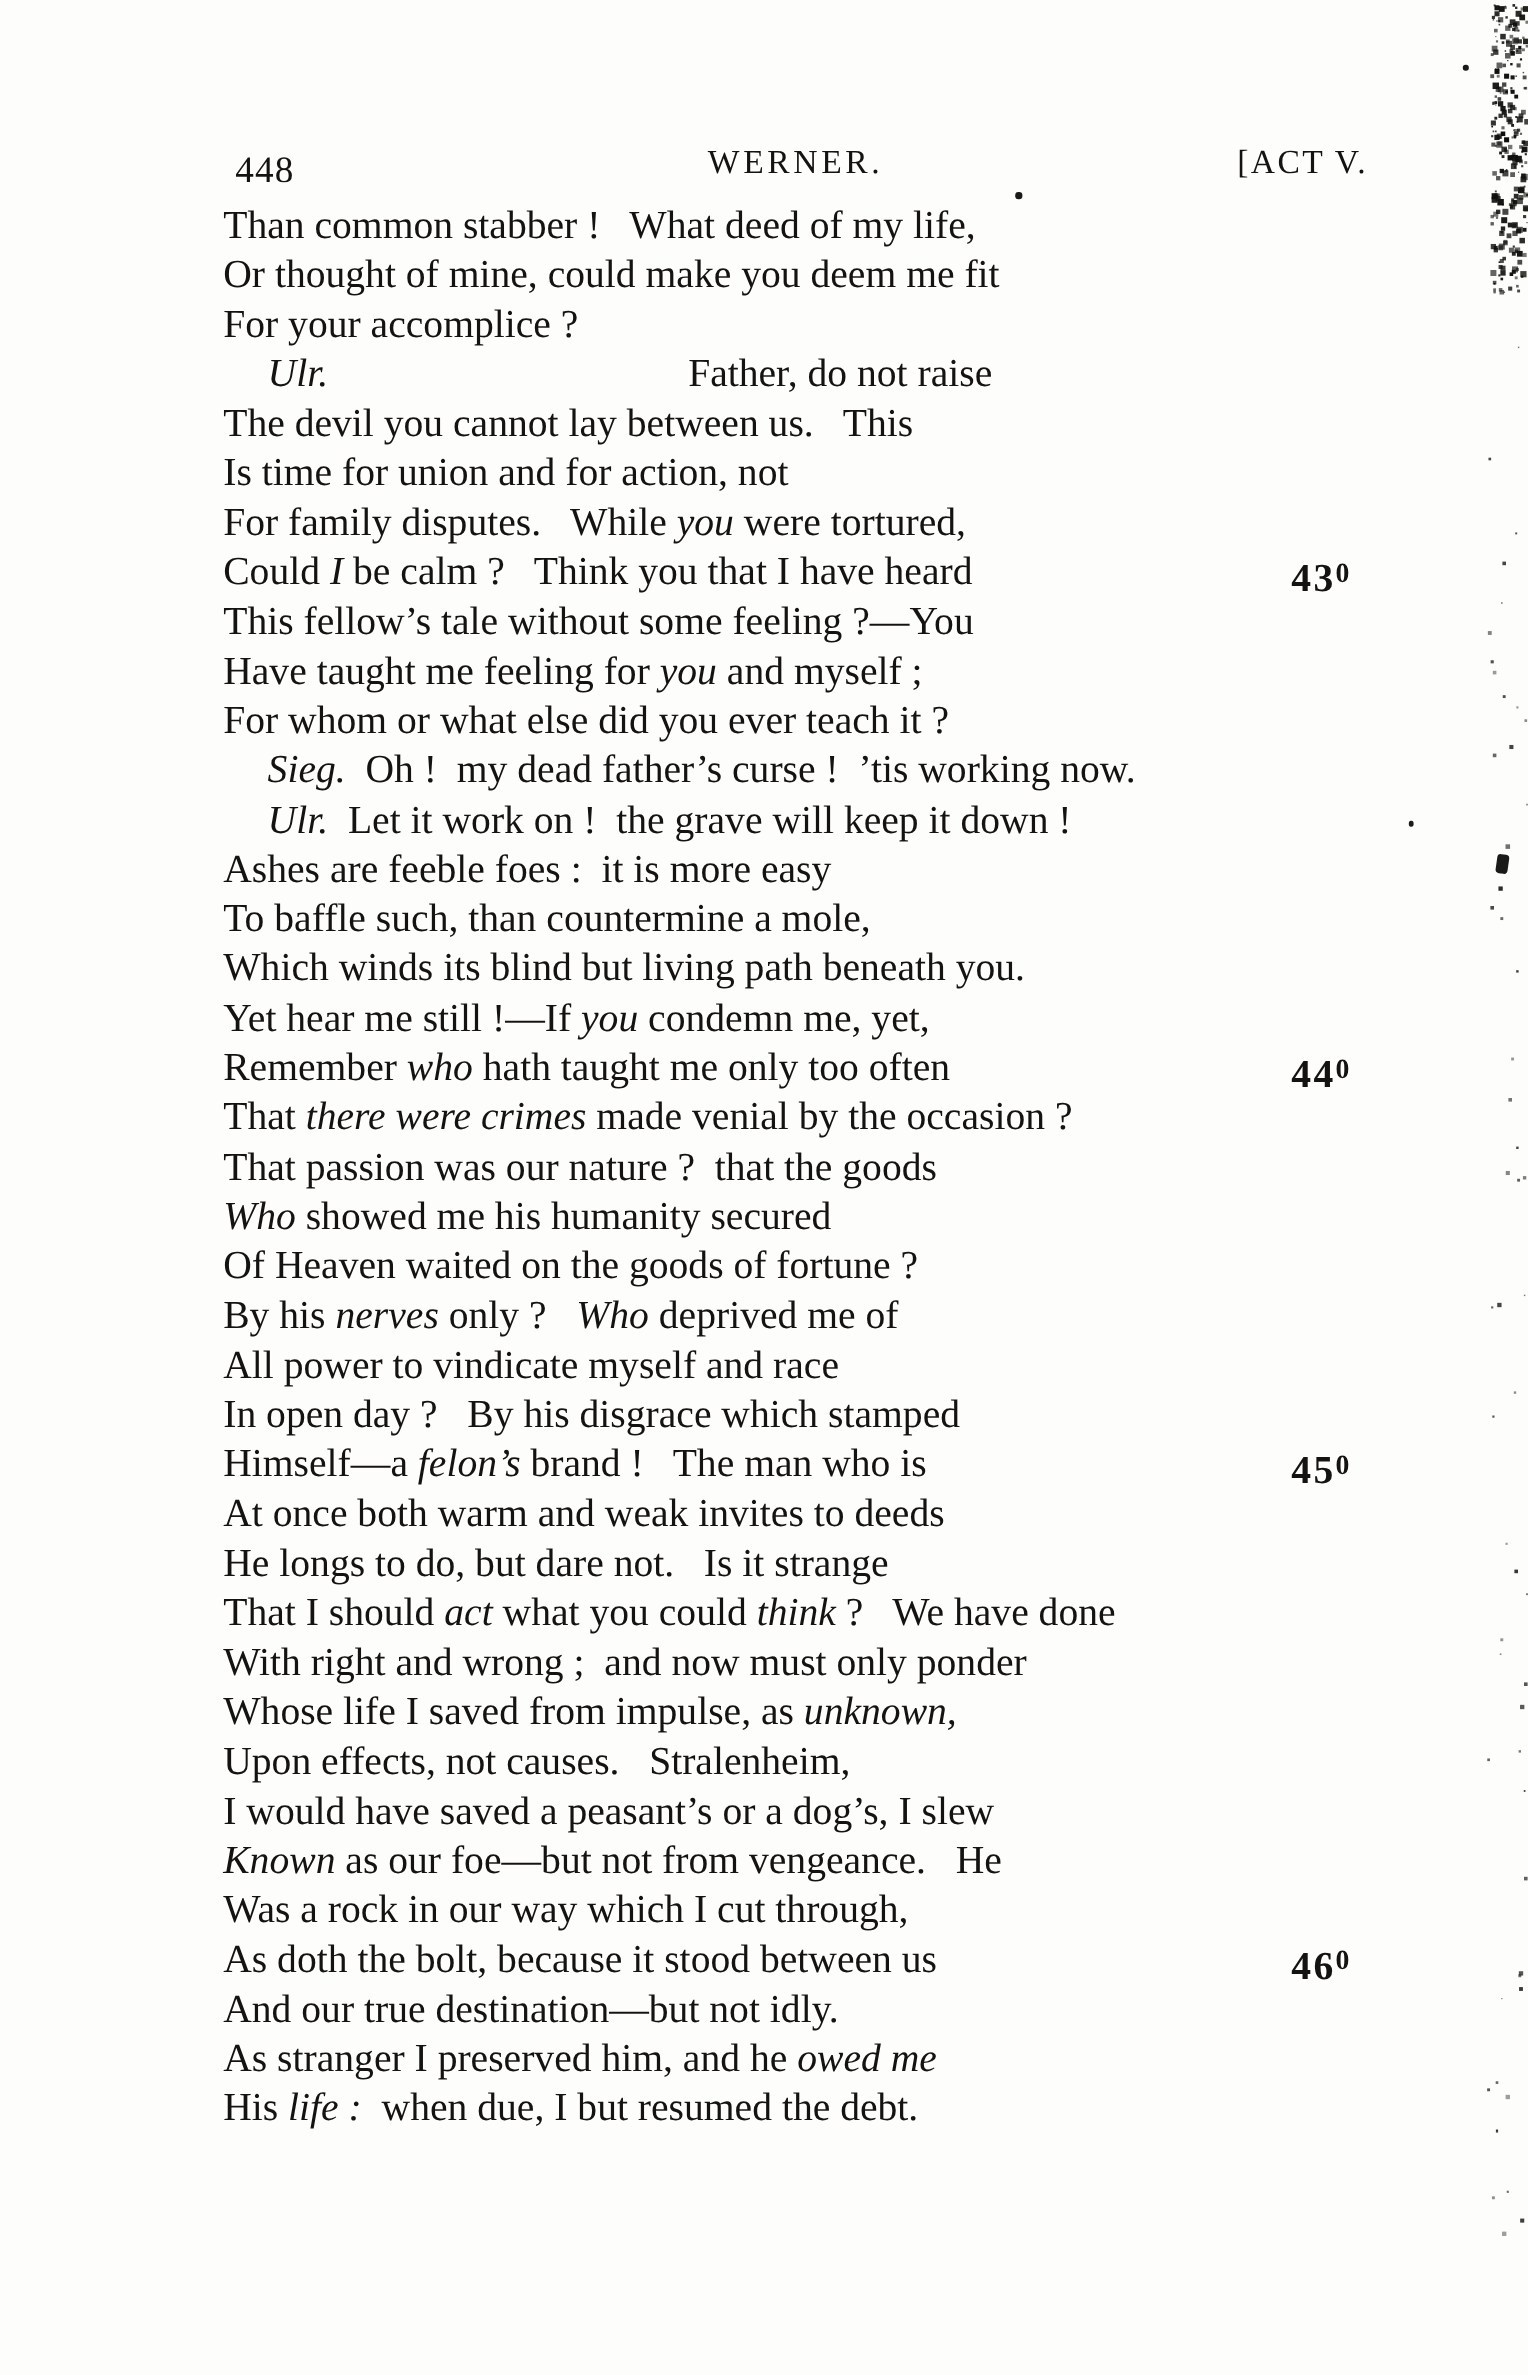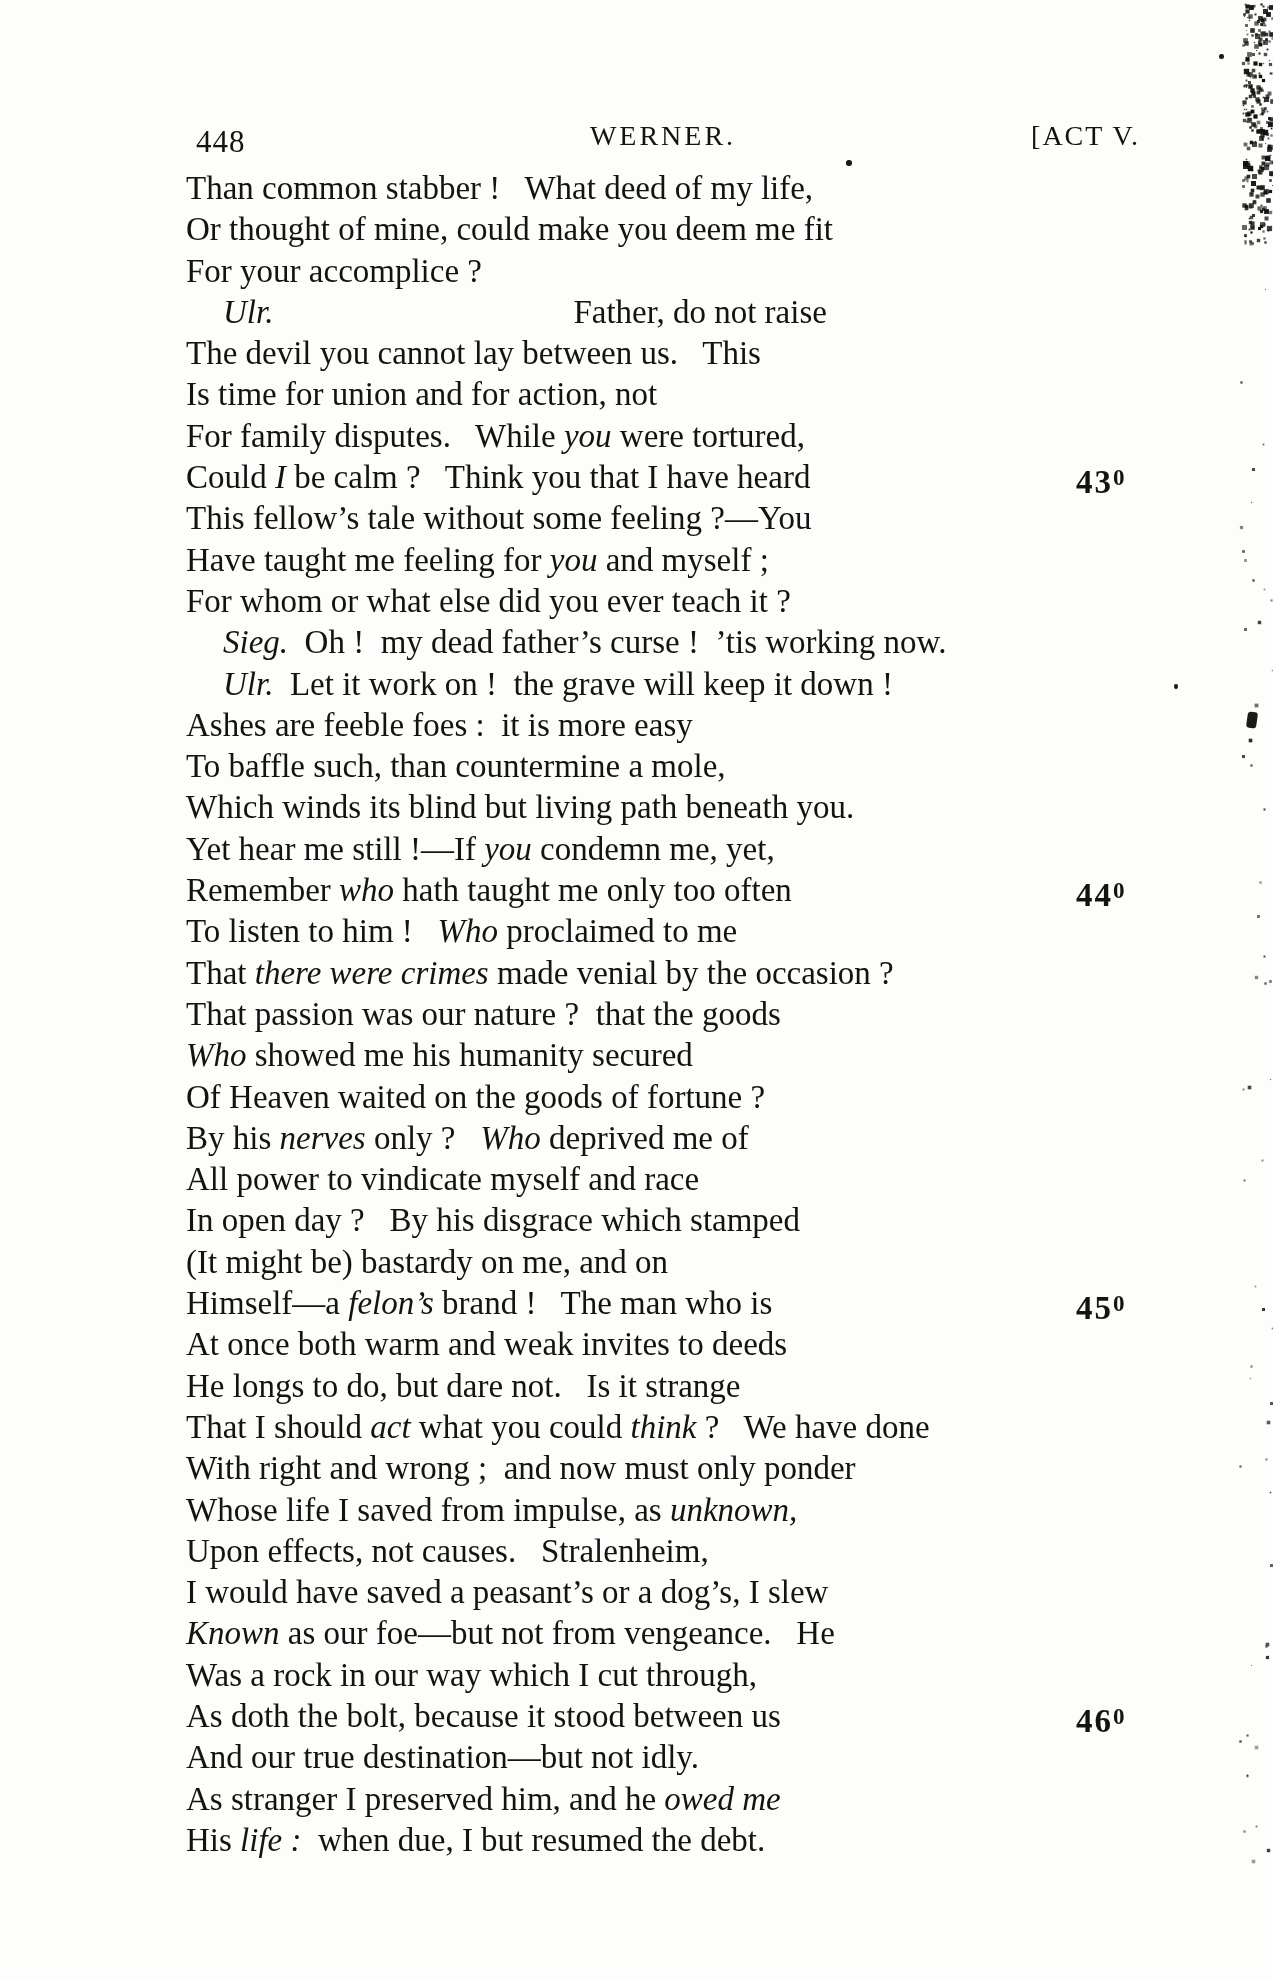--- a/index.html
+++ b/index.html
@@ -58,29 +58,27 @@
       <div class="line"><span>This fellow’s tale without some feeling ?—You</span></div>
       <div class="line"><span>Have taught me feeling for </span><span class="it">you</span><span> and myself ;</span></div>
       <div class="line"><span>For whom or what else did you ever teach it ?</span></div>
       <div class="line indent"><span class="it">Sieg.</span><span>  Oh !  my dead father’s curse !  ’tis working now.</span></div>
       <div class="line indent"><span class="it">Ulr.</span><span>  Let it work on !  the grave will keep it down !</span></div>
       <div class="line"><span>Ashes are feeble foes :  it is more easy</span></div>
       <div class="line"><span>To baffle such, than countermine a mole,</span></div>
       <div class="line"><span>Which winds its blind but living path beneath you.</span></div>
       <div class="line"><span>Yet hear me still !—If </span><span class="it">you</span><span> condemn me, yet,</span></div>
       <div class="line"><span>Remember </span><span class="it">who</span><span> hath taught me only too often</span><span class="lnum"><span>4</span><span>4</span><span class="os0">0</span></span></div>
-      <div class="line"><span>To listen to him !   </span><span class="it">Who</span><span> proclaimed to me</span></div>
       <div class="line"><span>That </span><span class="it">there were crimes</span><span> made venial by the occasion ?</span></div>
       <div class="line"><span>That passion was our nature ?  that the goods</span></div>
       <div class="line"><span class="it">Who</span><span> showed me his humanity secured</span></div>
       <div class="line"><span>Of Heaven waited on the goods of fortune ?</span></div>
       <div class="line"><span>By his </span><span class="it">nerves</span><span> only ?   </span><span class="it">Who</span><span> deprived me of</span></div>
       <div class="line"><span>All power to vindicate myself and race</span></div>
       <div class="line"><span>In open day ?   By his disgrace which stamped</span></div>
-      <div class="line"><span>(It might be) bastardy on me, and on</span></div>
       <div class="line"><span>Himself—a </span><span class="it">felon’s</span><span> brand !   The man who is</span><span class="lnum"><span>4</span><span>5</span><span class="os0">0</span></span></div>
       <div class="line"><span>At once both warm and weak invites to deeds</span></div>
       <div class="line"><span>He longs to do, but dare not.   Is it strange</span></div>
       <div class="line"><span>That I should </span><span class="it">act</span><span> what you could </span><span class="it">think</span><span> ?   We have done</span></div>
       <div class="line"><span>With right and wrong ;  and now must only ponder</span></div>
       <div class="line"><span>Whose life I saved from impulse, as </span><span class="it">unknown,</span></div>
       <div class="line"><span>Upon effects, not causes.   Stralenheim,</span></div>
       <div class="line"><span>I would have saved a peasant’s or a dog’s, I slew</span></div>
       <div class="line"><span class="it">Known</span><span> as our foe—but not from vengeance.   He</span></div>
       <div class="line"><span>Was a rock in our way which I cut through,</span></div>

